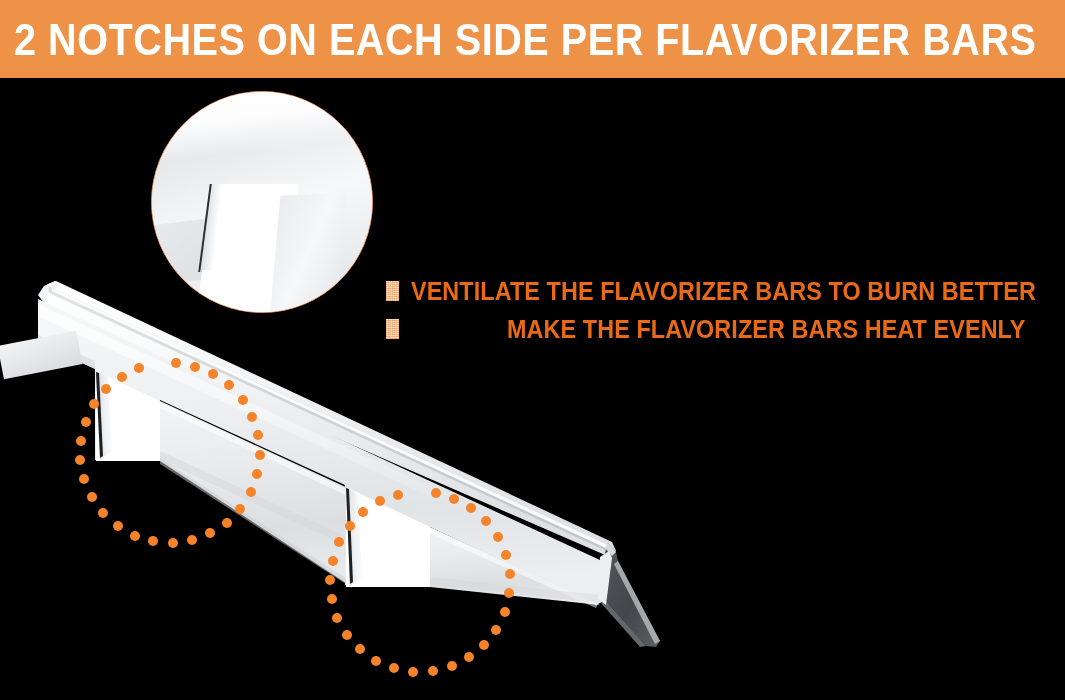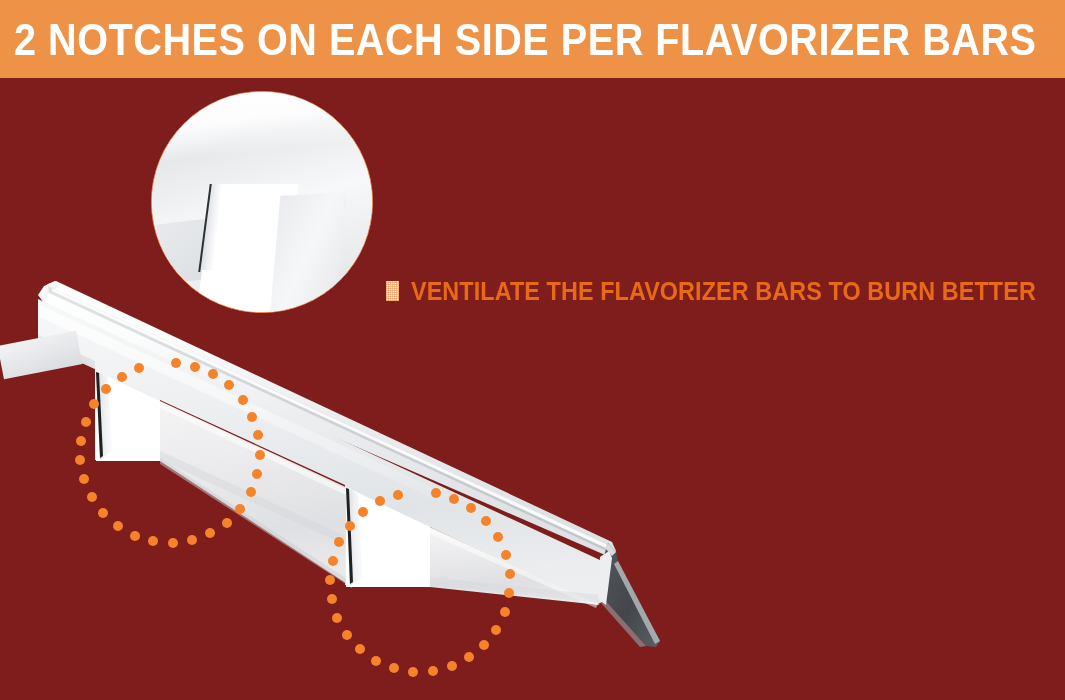--- a/index.html
+++ b/index.html
@@ -7,21 +7,21 @@
     padding: 0;
     background: #ffffff;
   }
   body {
     font-family: "Liberation Sans", sans-serif;
   }
   #page {
     position: relative;
     width: 1065px;
     height: 700px;
-    background: #7f1d1d;
+    background: #000000;
     overflow: hidden;
   }
 
   
   #banner {
     position: absolute;
     left: 0;
     top: 0;
     width: 1065px;
     height: 78px;
@@ -394,16 +394,20 @@
     </div>
 
   <div id="bullets">
 
     <div class="bullet-row">
       <span class="bullet-marker"></span>
       <span class="bullet-text">VENTILATE THE FLAVORIZER BARS TO BURN BETTER</span>
     </div>
 
 
+    <div class="bullet-row">
+      <span class="bullet-marker"></span>
+      <span class="bullet-text">MAKE THE FLAVORIZER BARS HEAT EVENLY</span>
+    </div>
 
   </div>
 
 </div>
 
 </body></html>

